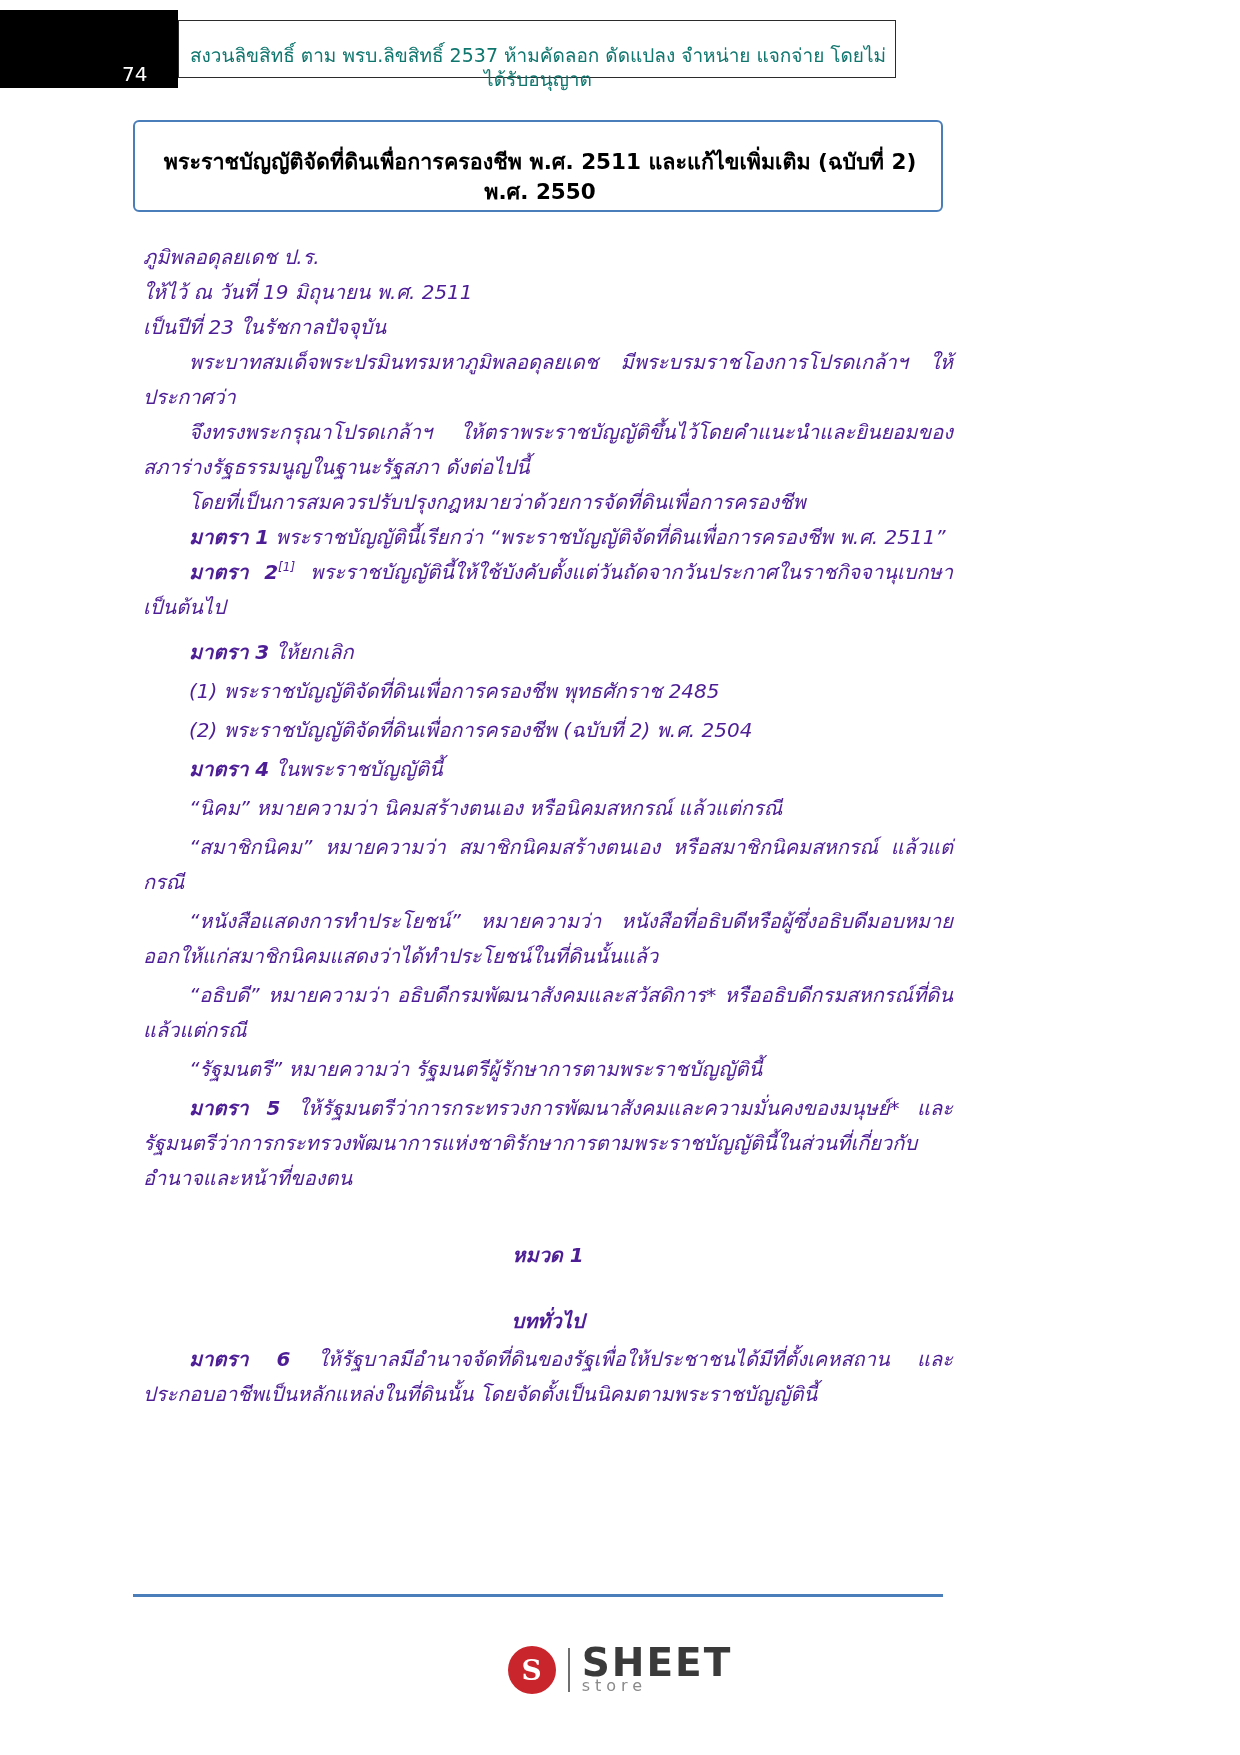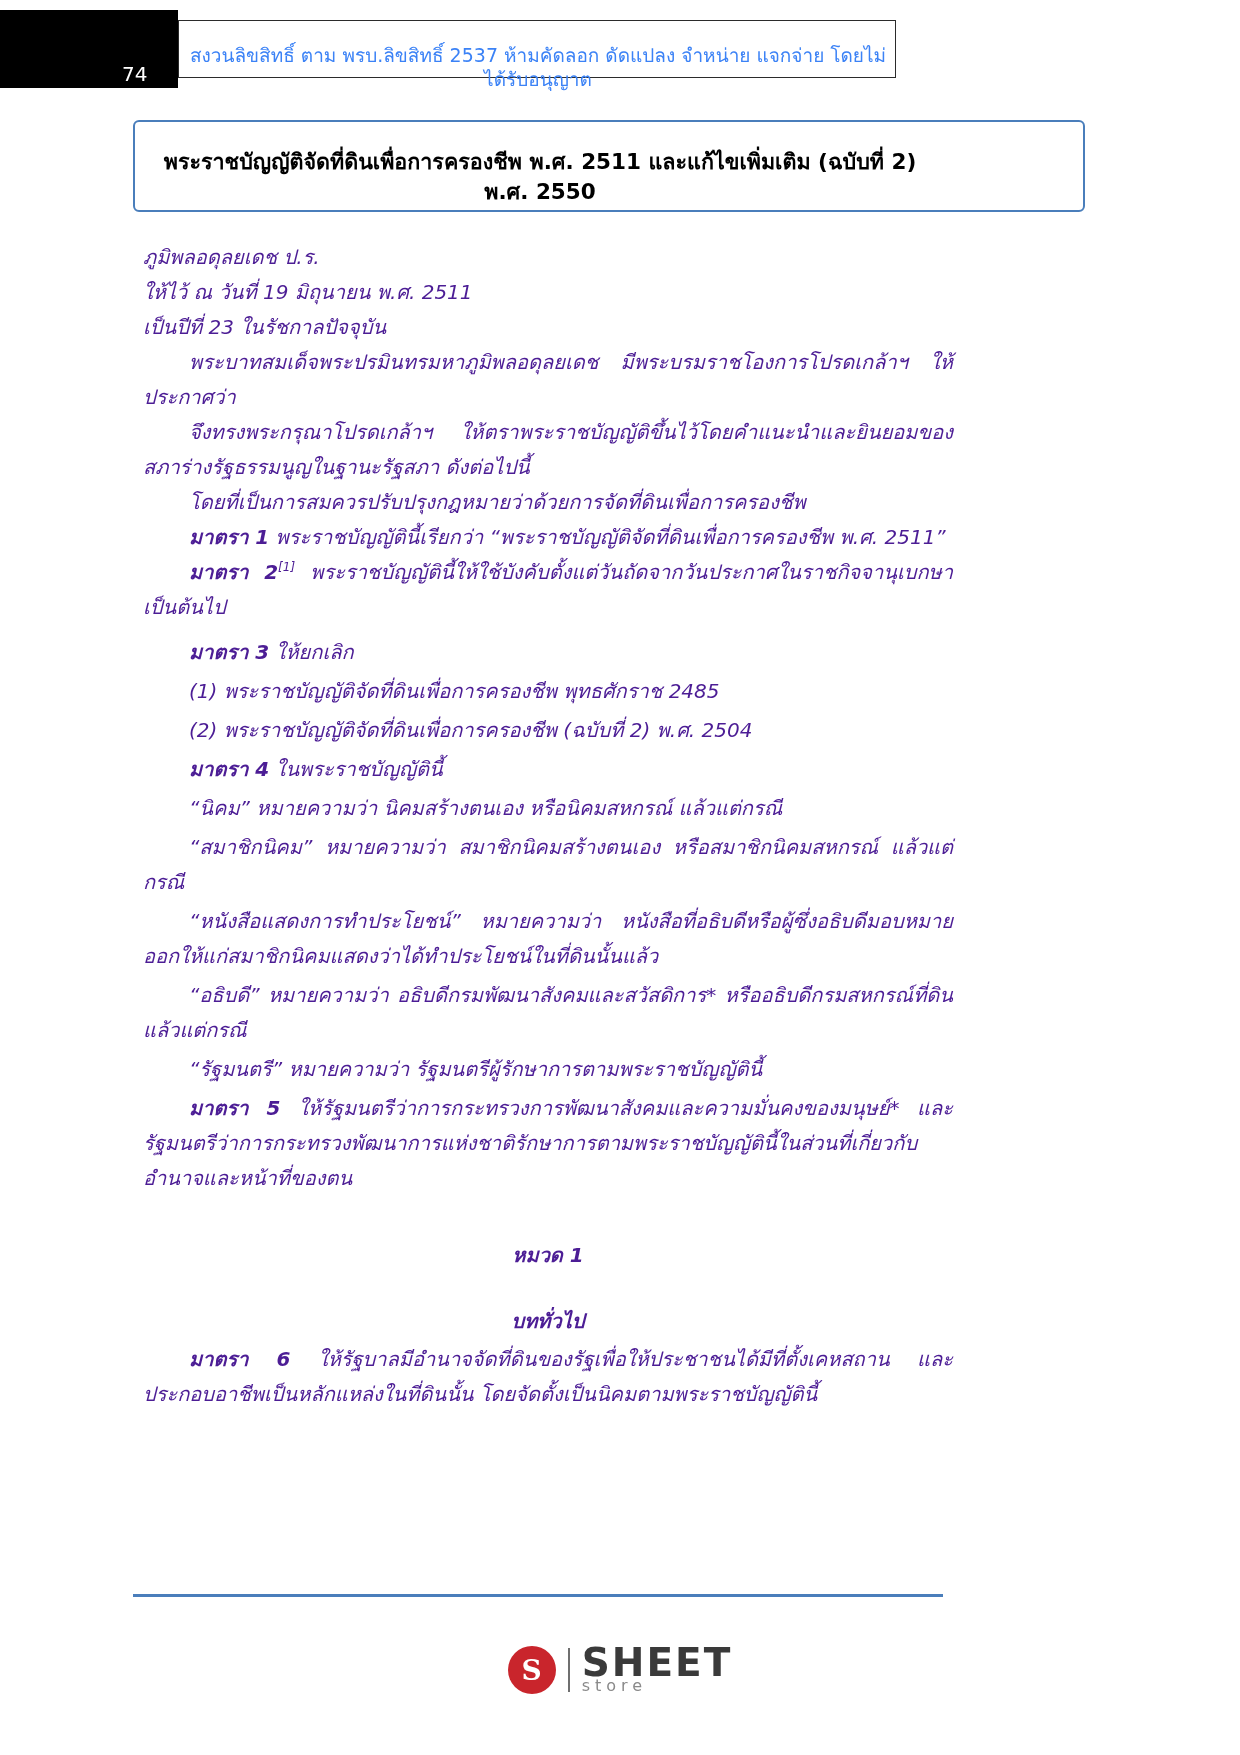--- a/index.html
+++ b/index.html
@@ -51,29 +51,29 @@
     box-sizing: border-box;
   }
   .header-text {
     position: absolute;
     top: 22px;
     left: 0;
     width: 718px;
     text-align: center;
     font-size: 19px;
     line-height: 24px;
-    color: #3b82f6;
+    color: #0f766e;
   }
 
   
   .title-box {
     position: absolute;
     top: 120px;
     left: 133px;
-    width: 952px;
+    width: 810px;
     height: 92px;
     border: 2px solid #4a7ebb;
     border-radius: 6px;
     box-sizing: border-box;
     background: #ffffff;
   }
   .title-text {
     position: absolute;
     top: 25px;
     left: 12px;

